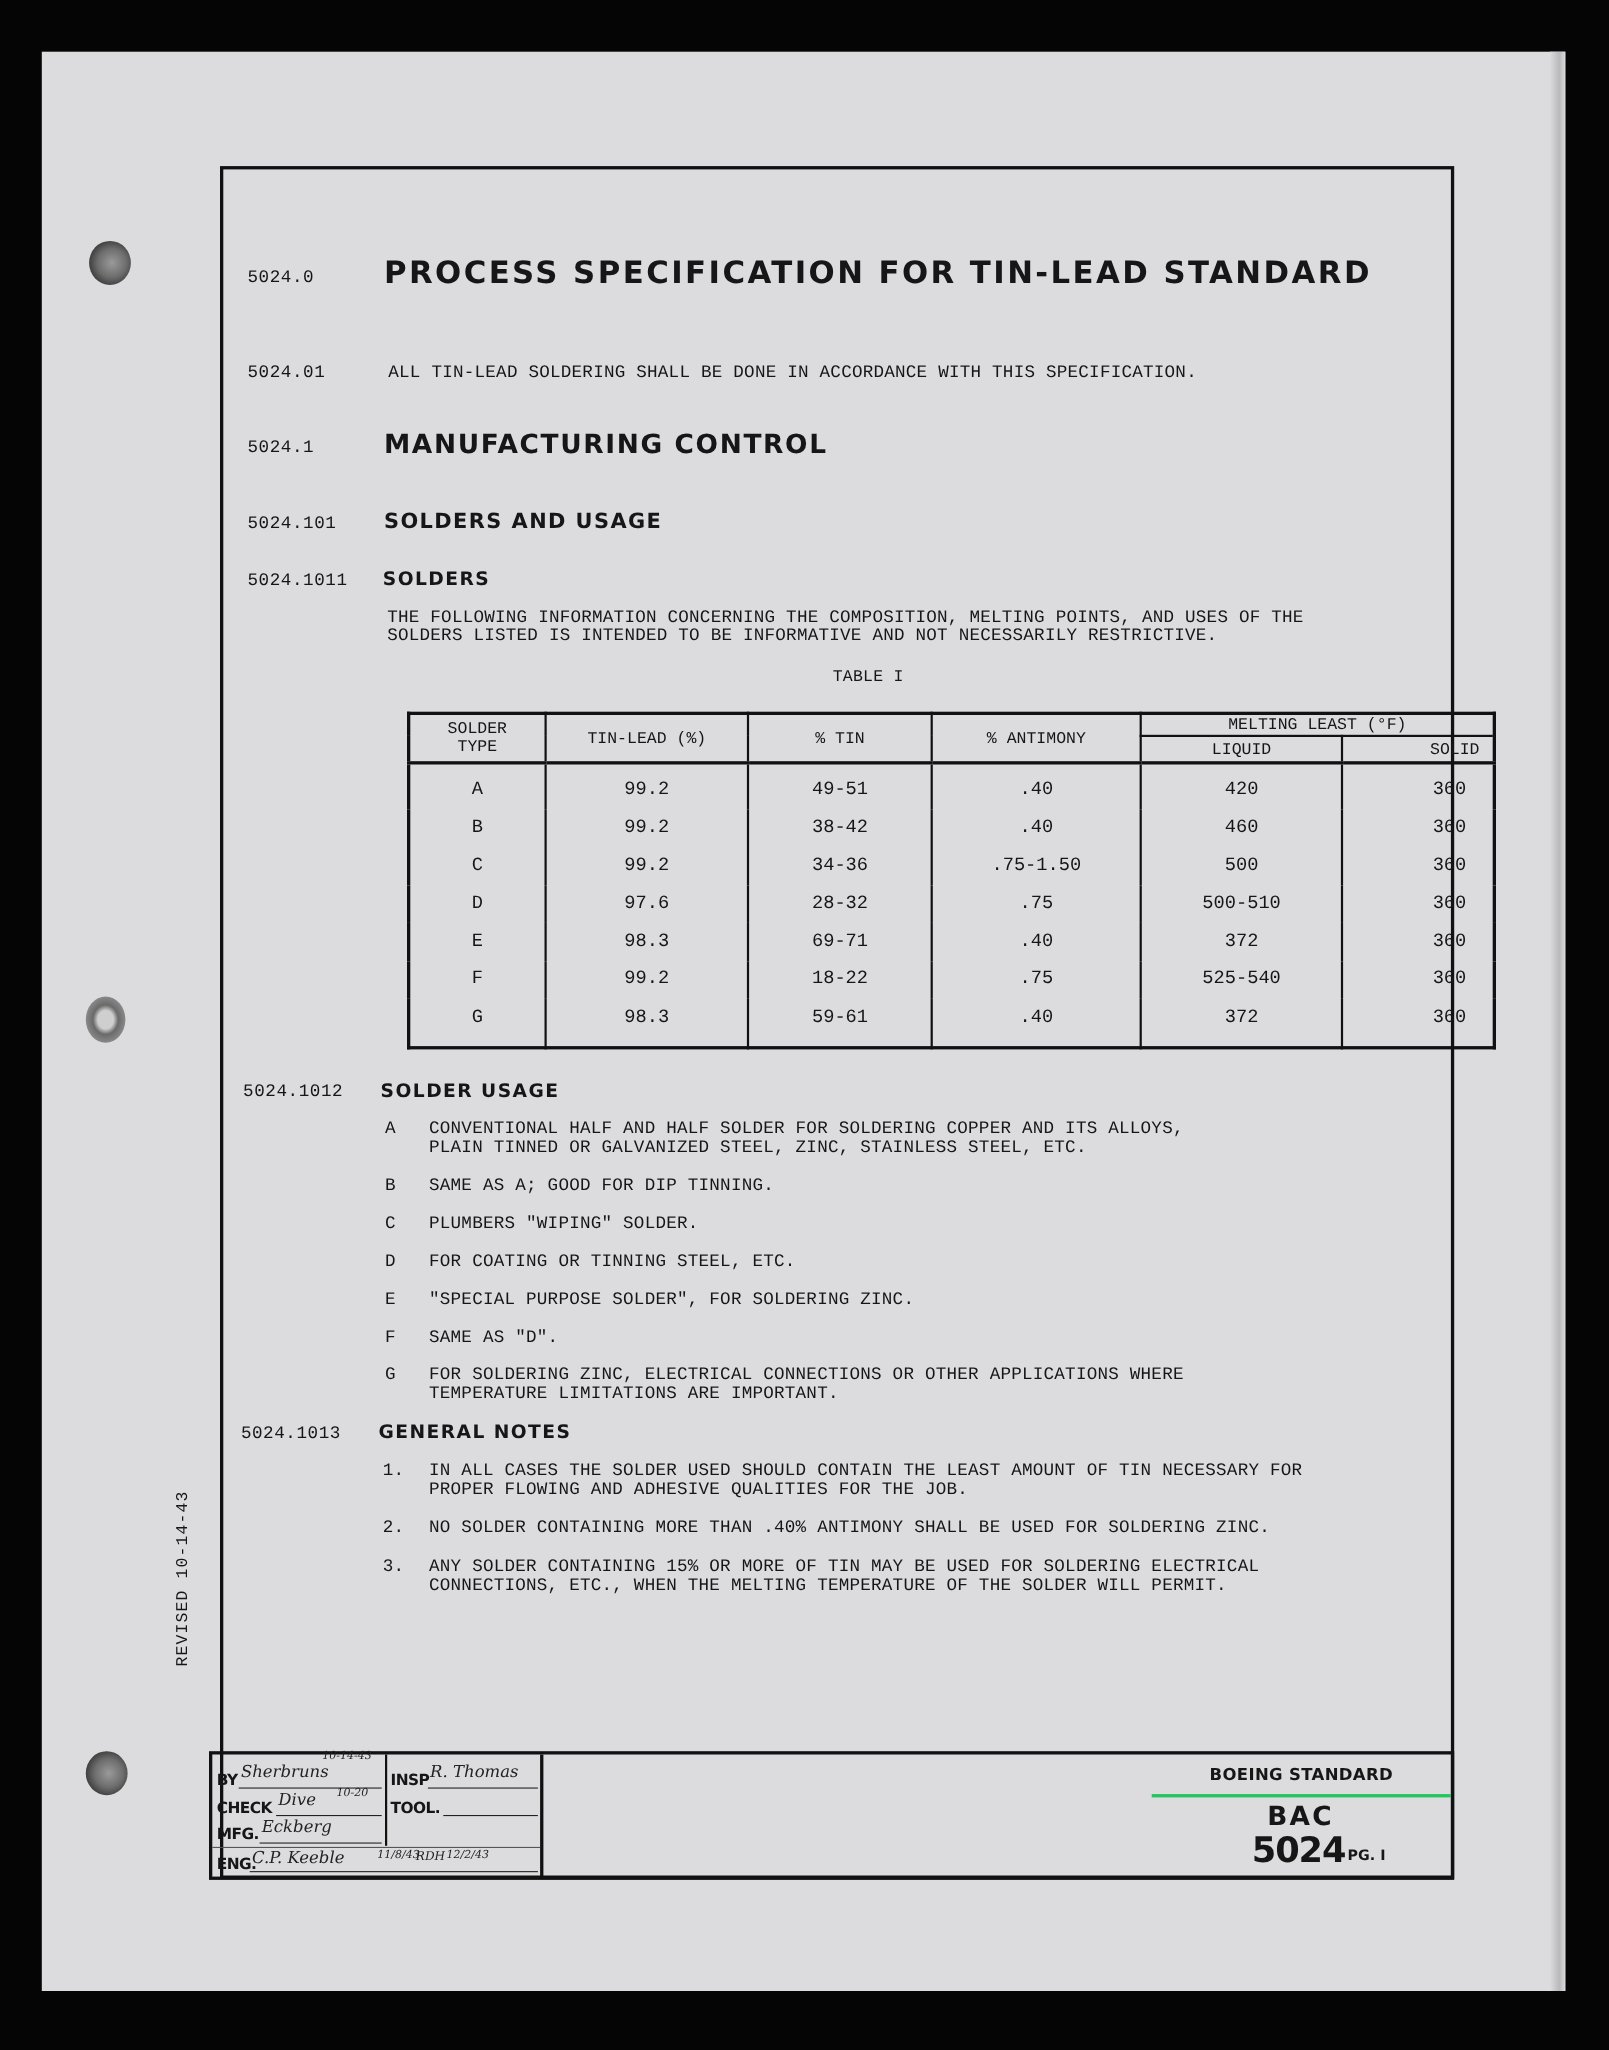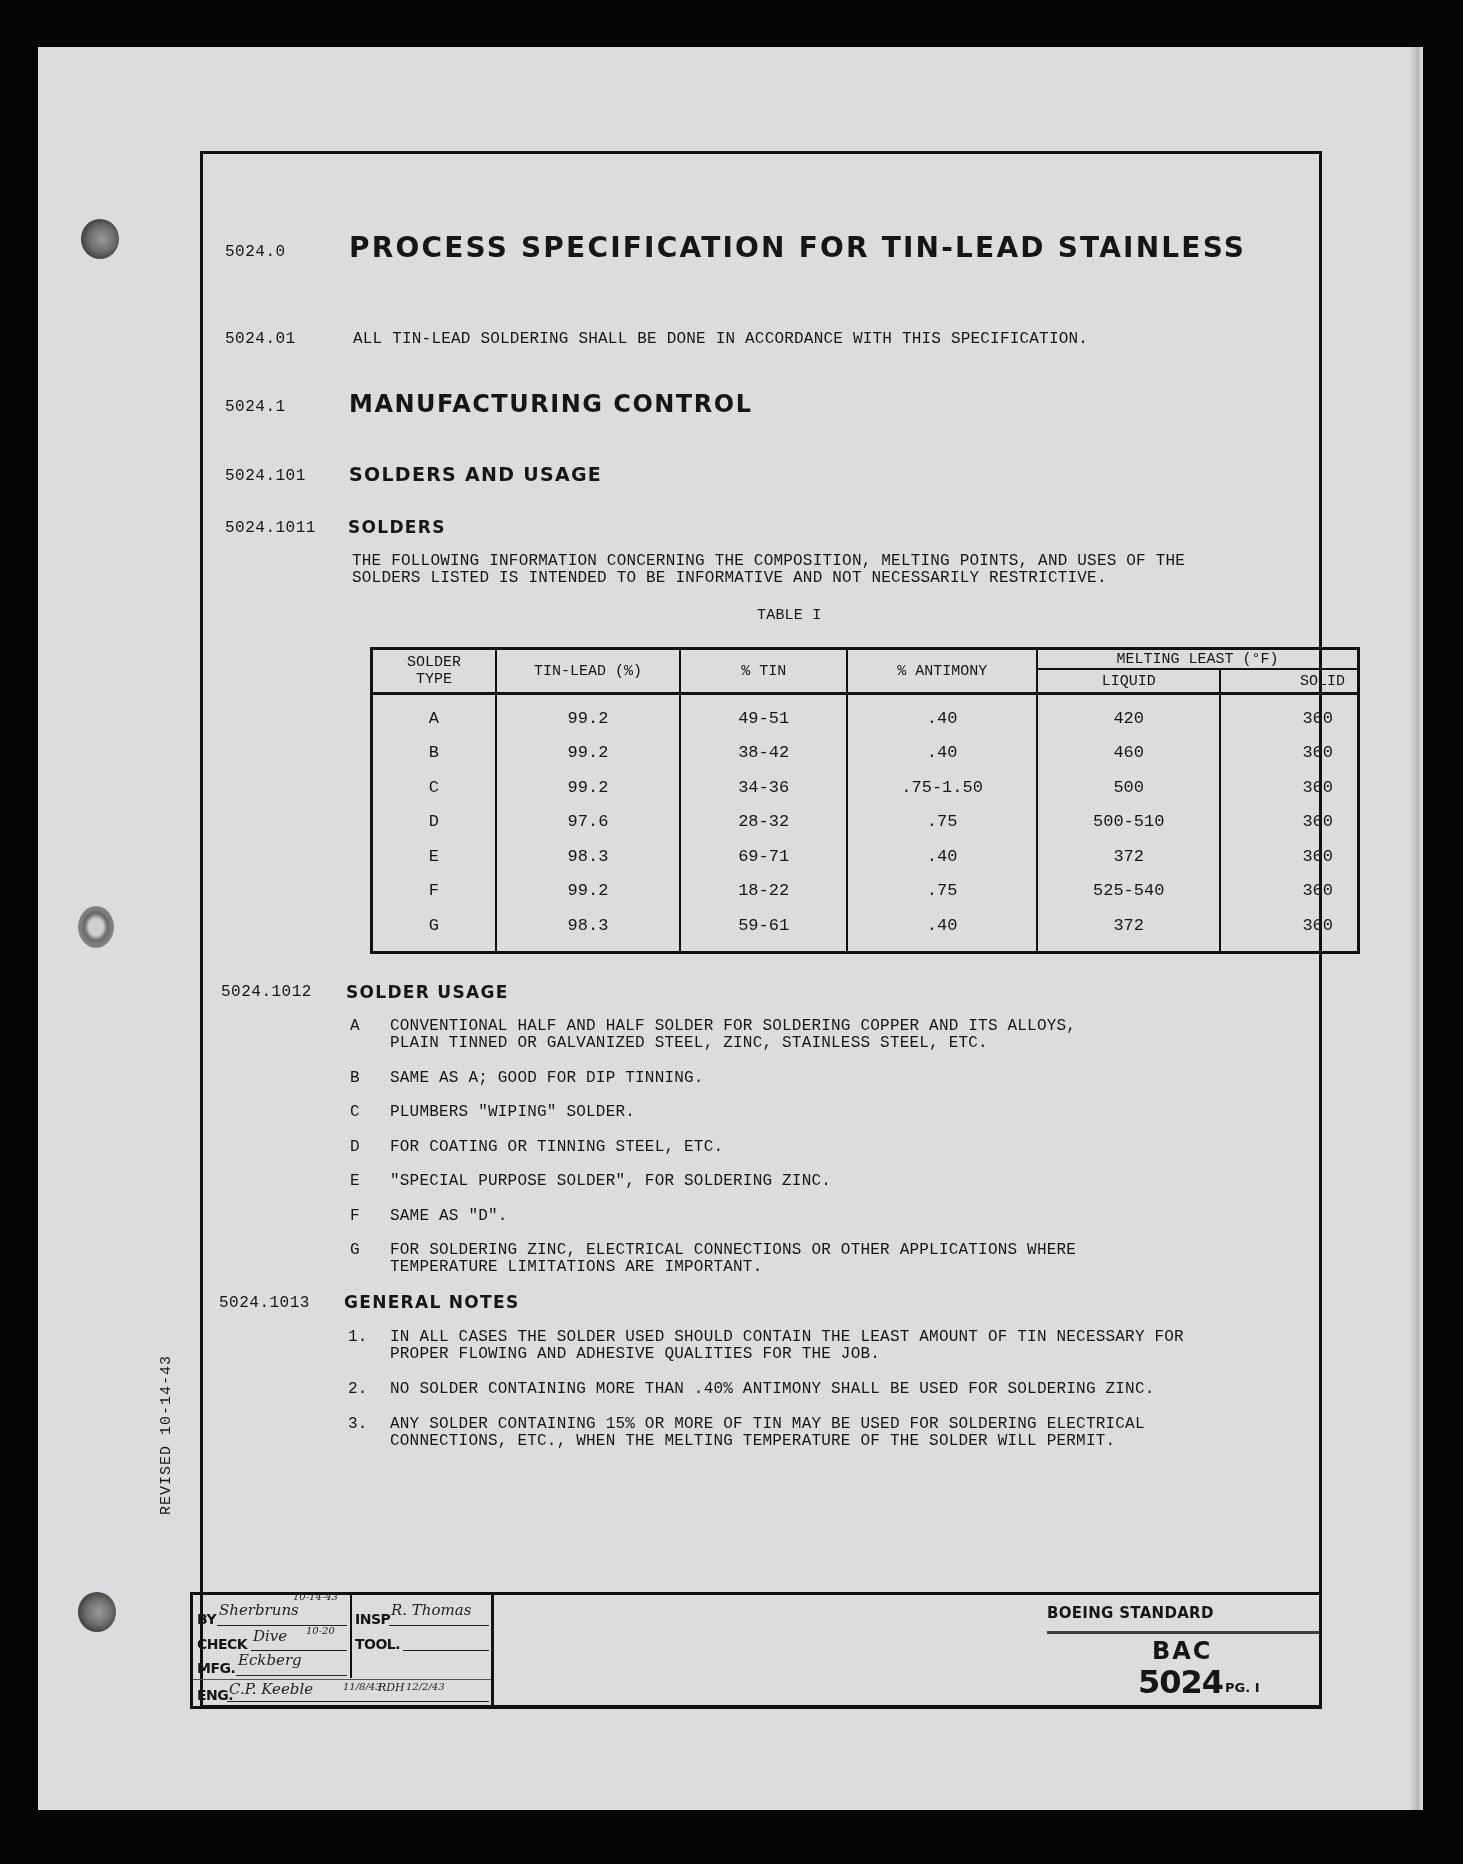--- a/index.html
+++ b/index.html
@@ -42,21 +42,21 @@
 
 <div class="page">
   <div class="hole" style="left:43px;top:172px;"></div>
   <div class="hole mid" style="left:40px;top:859px;width:36px;height:42px;"></div>
   <div class="hole" style="left:40px;top:1545px;"></div>
 </div>
 
 <div class="frame"></div>
 
 <div class="abs num" style="left:225px;top:243px;">5024.0</div>
-<div class="abs h1" style="left:349px;top:231px;">PROCESS SPECIFICATION FOR TIN-LEAD STAINLESS</div>
+<div class="abs h1" style="left:349px;top:231px;">PROCESS SPECIFICATION FOR TIN-LEAD STANDARD</div>
 
 <div class="abs num" style="left:225px;top:330px;">5024.01</div>
 <div class="abs tw" style="left:353px;top:331px;">ALL TIN-LEAD SOLDERING SHALL BE DONE IN ACCORDANCE WITH THIS SPECIFICATION.</div>
 
 <div class="abs num" style="left:225px;top:398px;">5024.1</div>
 <div class="abs h2" style="left:349px;top:390px;">MANUFACTURING CONTROL</div>
 
 <div class="abs num" style="left:225px;top:467px;">5024.101</div>
 <div class="abs h3" style="left:349px;top:463px;">SOLDERS AND USAGE</div>
 
@@ -240,20 +240,20 @@
     <span class="abs lab" style="left:162px;top:16px;">INSP</span>
     <span class="abs sig" style="left:198px;top:6px;">R. Thomas</span>
     <div class="uline" style="left:196px;top:30px;width:100px;"></div>
 
     <span class="abs lab" style="left:162px;top:41px;">TOOL.</span>
     <div class="uline" style="left:210px;top:55px;width:86px;"></div>
   </div>
 
 
   <div class="cell" style="left:854px;right:0;">
-    <div style="position:absolute;left:0;right:0;top:0;height:36px;border-bottom:3px solid #404040;display:flex;align-items:center;justify-content:flex-start;">
+    <div style="position:absolute;left:0;right:0;top:0;height:36px;border-bottom:3px solid #22c55e;display:flex;align-items:center;justify-content:center;">
       <span class="lab" style="font-size:15px;letter-spacing:0.3px;">BOEING STANDARD</span>
     </div>
     <span class="abs" style="left:105px;top:42px;font-family:'DejaVu Sans',sans-serif;font-weight:bold;font-size:24px;letter-spacing:2px;">BAC</span>
     <span class="abs" style="left:91px;top:68px;font-family:'DejaVu Sans',sans-serif;font-weight:bold;font-size:32px;letter-spacing:-1px;">5024</span>
     <span class="abs" style="left:178px;top:85px;font-family:'DejaVu Sans',sans-serif;font-weight:bold;font-size:13px;">PG. I</span>
   </div>
 </div>
 
 </body></html>

